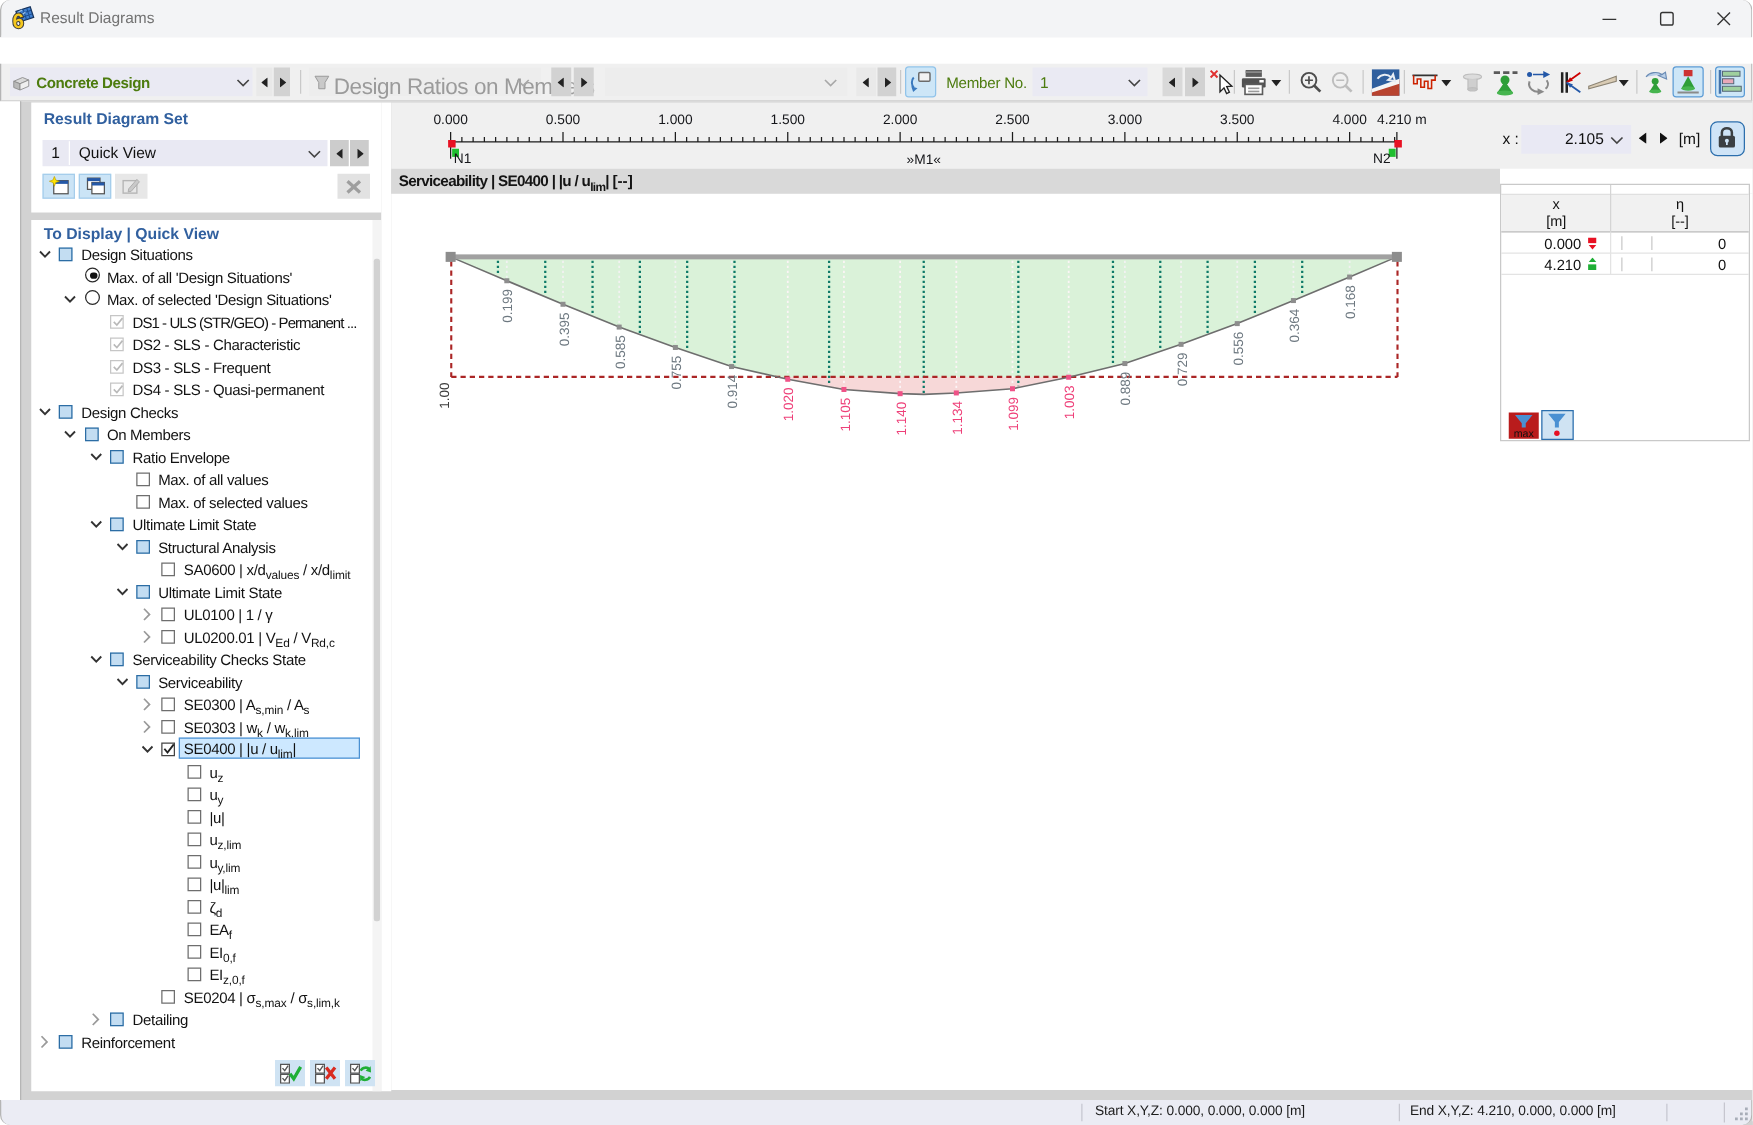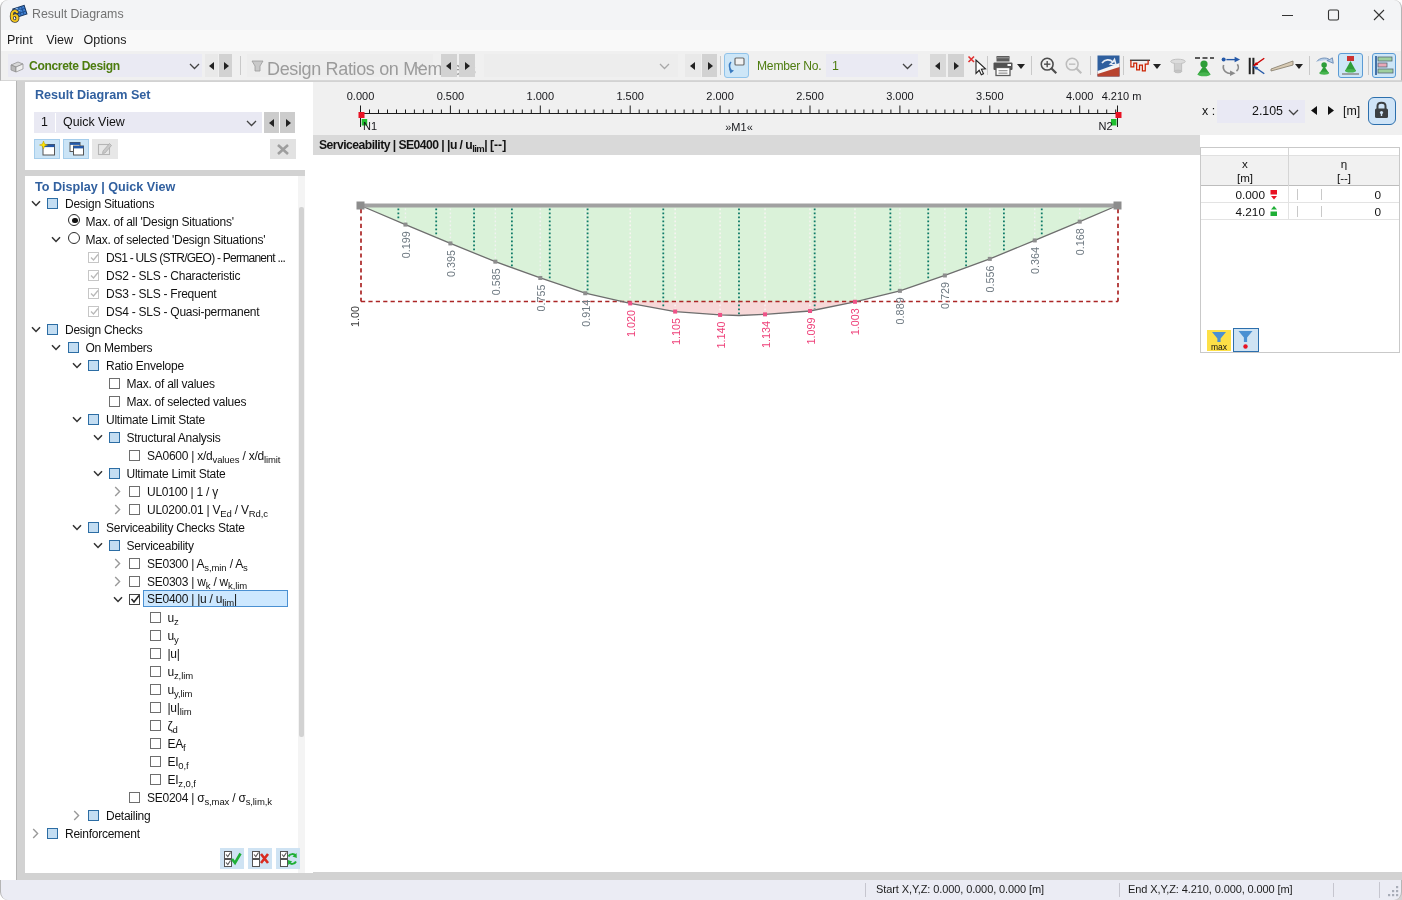--- a/index.html
+++ b/index.html
@@ -40,25 +40,20 @@
    <path d="M6 4.5 L10 3.5 M7 7.5 L12 6" stroke="#9cc3ea" stroke-width="1"></path>
   </g>
   <text x="1" y="18" font-size="16.5" font-weight="bold" fill="#f5c81e" stroke="#3a3a3a" stroke-width="1.6" paint-order="stroke" font-family="Liberation Sans">6</text>
  </svg> 
       <span class="abs" style="left:31px;top:7px;font-size:12.4px;color:#737373">Result Diagrams</span>
  <svg class="abs" style="left:1276px;top:0" width="126" height="30" viewBox="0 0 126 30">
   <line x1="5" y1="15.5" x2="16" y2="15.5" stroke="#333" stroke-width="1"></line>
   <rect x="51.5" y="10" width="10" height="10" fill="none" stroke="#333" stroke-width="1.1" rx="1.5"></rect>
   <path d="M97 10 L107 20 M107 10 L97 20" stroke="#333" stroke-width="1.1"></path>
  </svg>
-</div>
-<div id="menubar">
- <span class="mi" style="margin-left:6px">Print</span>
- <span class="mi" style="margin-left:9px">View</span>
- <span class="mi" style="margin-left:6px">Options</span>
 </div>
 <div id="toolbar">
       <div class="combo" style="left:7px;width:194px"></div>
       <svg class="abs" style="left:9px;top:9px" width="14" height="13" viewBox="0 0 14 13">
  <polygon points="1,5 8,2 13,4 6,7" fill="#d9d9d9" stroke="#8a8a8a" stroke-width="0.7"></polygon>
  <polygon points="1,5 6,7 6,12 1,10" fill="#b9b9b9" stroke="#8a8a8a" stroke-width="0.7"></polygon>
  <polygon points="6,7 13,4 13,9 6,12" fill="#efefef" stroke="#8a8a8a" stroke-width="0.7"></polygon>
 </svg>
       <span class="abs tbtxt" style="left:28px;top:8px;font-weight:bold;font-size:12.1px;letter-spacing:-0.35px">Concrete Design</span>
       <svg class="abs" style="left:188px;top:12px" width="11" height="7" viewBox="0 0 11 7">
@@ -645,21 +640,21 @@
           <span class="abs" style="left:0;top:2px;width:64px;text-align:right;font-size:11.8px;color:#111">4.210</span>
           <svg class="abs" style="left:69px;top:3px" width="8" height="11">
             <polygon points="1,3.5 7,3.5 4,0" fill="#1faf36"></polygon>
             <rect x="0.5" y="5.5" width="6.5" height="4.5" fill="#1faf36"></rect>
           </svg>
           <div class="abs" style="left:87px;top:0;width:1px;height:17px;background:#e3e3e3"></div>
           <div class="abs" style="left:96px;top:3px;width:1px;height:11px;background:#c9c9c9"></div>
           <div class="abs" style="left:120px;top:3px;width:1px;height:11px;background:#c9c9c9"></div>
           <span class="abs" style="left:100px;top:2px;width:80px;text-align:right;font-size:11.8px;color:#111">0</span>
         </div>
-        <div class="abs" style="left:6px;top:182px;width:24px;height:21px;background:#fde047">
+        <div class="abs" style="left:6px;top:182px;width:24px;height:21px;background:#b91c1c">
           <svg width="24" height="21" viewBox="0 0 24 21">
             <polygon points="5,2 19,2 13.6,8.5 13.6,12 10.4,12 10.4,8.5" fill="#4a90d2"></polygon>
             <text x="12" y="19.5" font-size="8.5" text-anchor="middle" fill="#111" font-family="Liberation Sans">max</text>
           </svg>
         </div>
         <div class="abs" style="left:32px;top:180px;width:26px;height:24px;background:#cfe3f3;border:1.4px solid #2c6fad">
           <svg width="23" height="21" viewBox="0 0 23 21">
             <polygon points="4.5,2 18.5,2 13.1,8.5 13.1,13 9.9,13 9.9,8.5" fill="#4a90d2"></polygon>
             <circle cx="11.5" cy="17.5" r="2.2" fill="#e81123"></circle>
           </svg>

